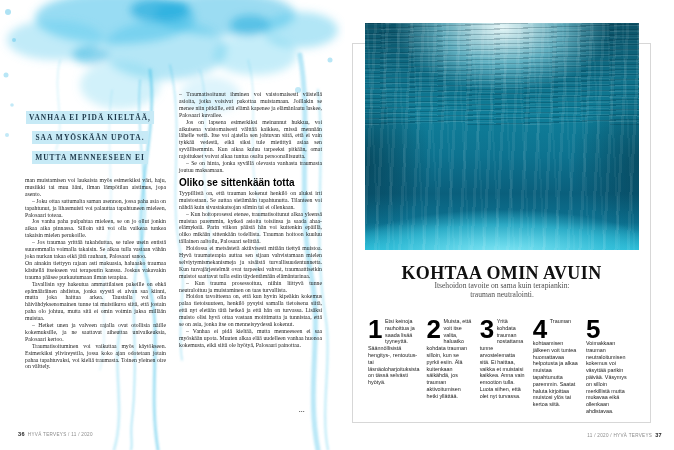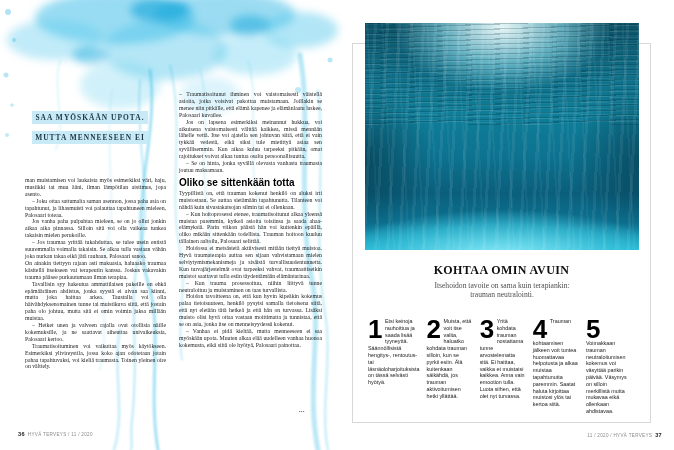--- a/index.html
+++ b/index.html
@@ -50,21 +50,21 @@
     background:
       repeating-linear-gradient(178deg, rgba(3,35,50,.26) 0 1.2px, rgba(255,255,255,.06) 1.2px 2.4px, rgba(0,0,0,0) 2.4px 5px),
       repeating-linear-gradient(2deg, rgba(255,255,255,.10) 0 1px, rgba(0,0,0,0) 1px 6px);
     opacity:.85;}
   .photo::after{content:"";position:absolute;left:0;right:0;top:0;bottom:0;
     background:
       repeating-linear-gradient(93deg, rgba(0,0,0,0) 0 9px, rgba(255,255,255,.07) 9px 12px),
       repeating-linear-gradient(87deg, rgba(0,0,0,0) 0 13px, rgba(220,250,255,.05) 13px 15px);}
 
   .rp-title{position:absolute;left:352px;top:263px;width:299px;text-align:center;z-index:3;
-    font-family:"Liberation Serif",serif;font-weight:bold;font-size:12px;
+    font-family:"Liberation Serif",serif;font-weight:bold;font-size:18px;
     letter-spacing:.4px;color:#101010;}
   .rp-sub{position:absolute;left:422px;top:281px;width:160px;text-align:center;z-index:3;
     font-family:"Liberation Serif",serif;font-size:7.6px;line-height:9.2px;color:#4e4e4e;}
 
   .tips{position:absolute;left:368px;top:318px;width:264px;display:flex;gap:7px;z-index:3;}
   .tip{flex:1;font-family:"Liberation Sans",sans-serif;font-size:5.4px;line-height:6.8px;
     color:#1c1c1c;text-align:left;}
   .tip-num{float:left;font-family:"Liberation Sans",sans-serif;font-weight:bold;
     font-size:26px;line-height:21px;color:#000;margin:1px 2.5px 0 0;}
 </style>
@@ -118,20 +118,21 @@
         <circle cx="6" cy="75" r="2.5" opacity=".35"></circle>
         <circle cx="12" cy="105" r="1.8" opacity=".3"></circle>
         <circle cx="7" cy="135" r="2" opacity=".3"></circle>
         <circle cx="298" cy="90" r="3" opacity=".3"></circle>
         <circle cx="330" cy="60" r="2.5" opacity=".35"></circle>
       </g>
     </svg>
 
     <div class="quote">
 
+        <div><span class="quote-line">VANHAA EI PIDÄ KIELTÄÄ,</span></div>
 
         <div><span class="quote-line">SAA MYÖSKÄÄN UPOTA.</span></div>
 
         <div><span class="quote-line">MUTTA MENNEESEEN EI</span></div>
       </div>
 
     <div class="col col1">
 
         <p class="blk blk-p0">man muistamisen voi laukaista myös esimerkiksi väri, haju, musiikki tai muu ääni, ilman lämpötilan aistimus, jopa asento.</p>
 

